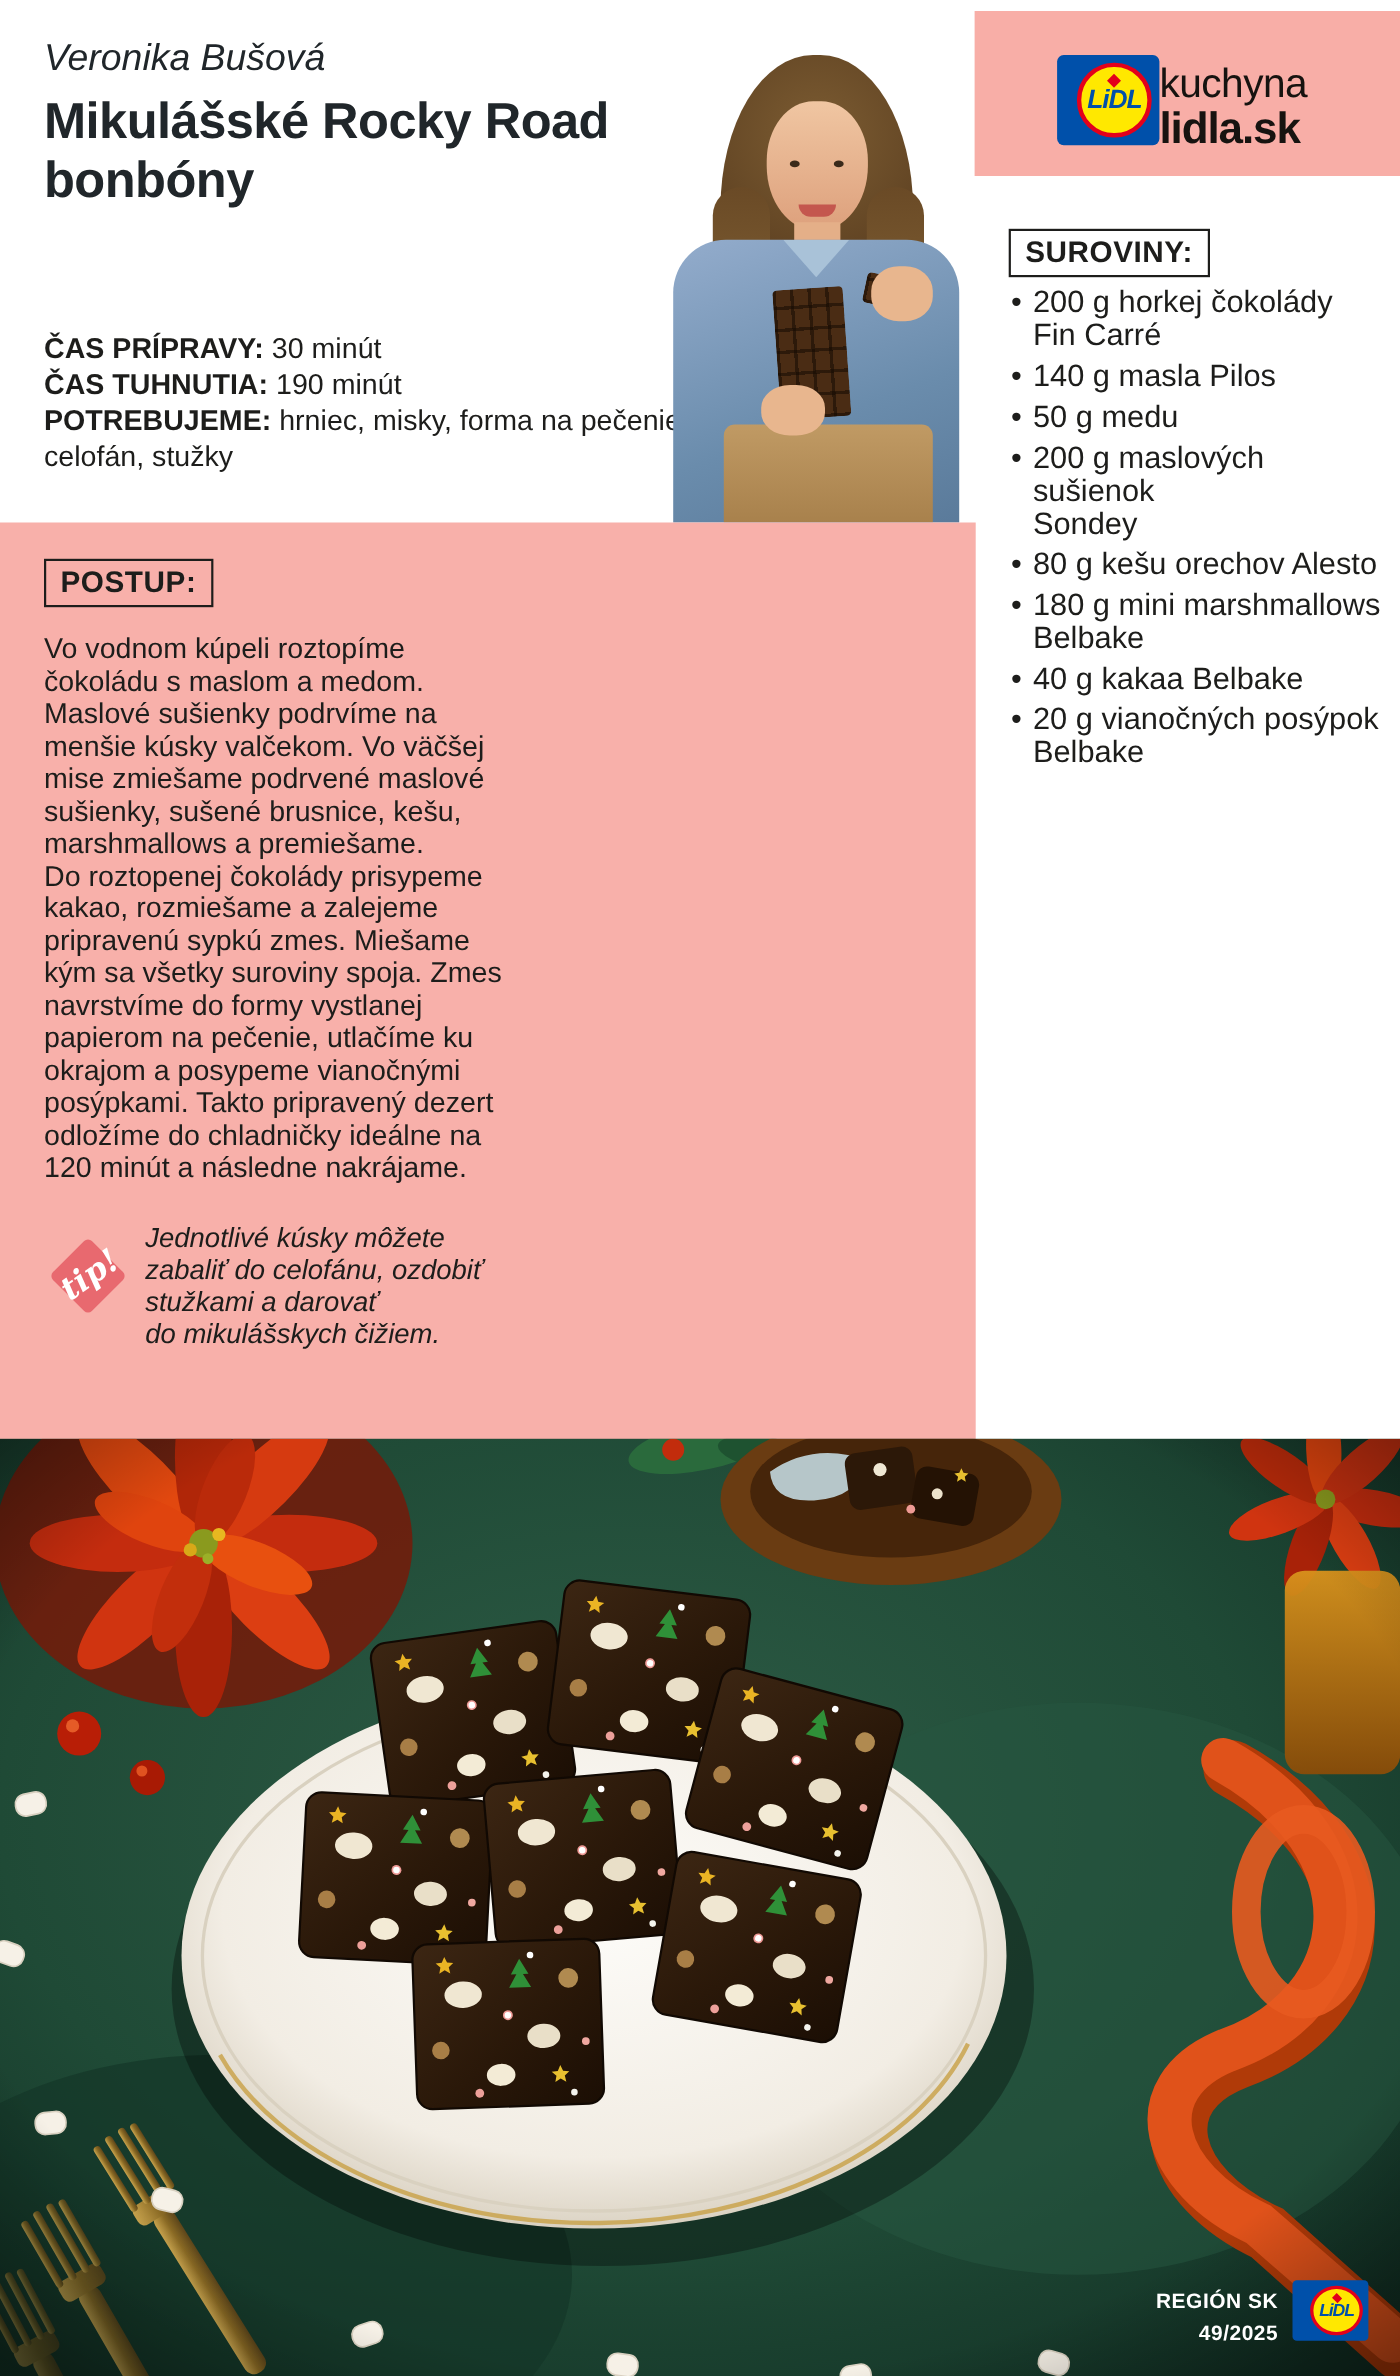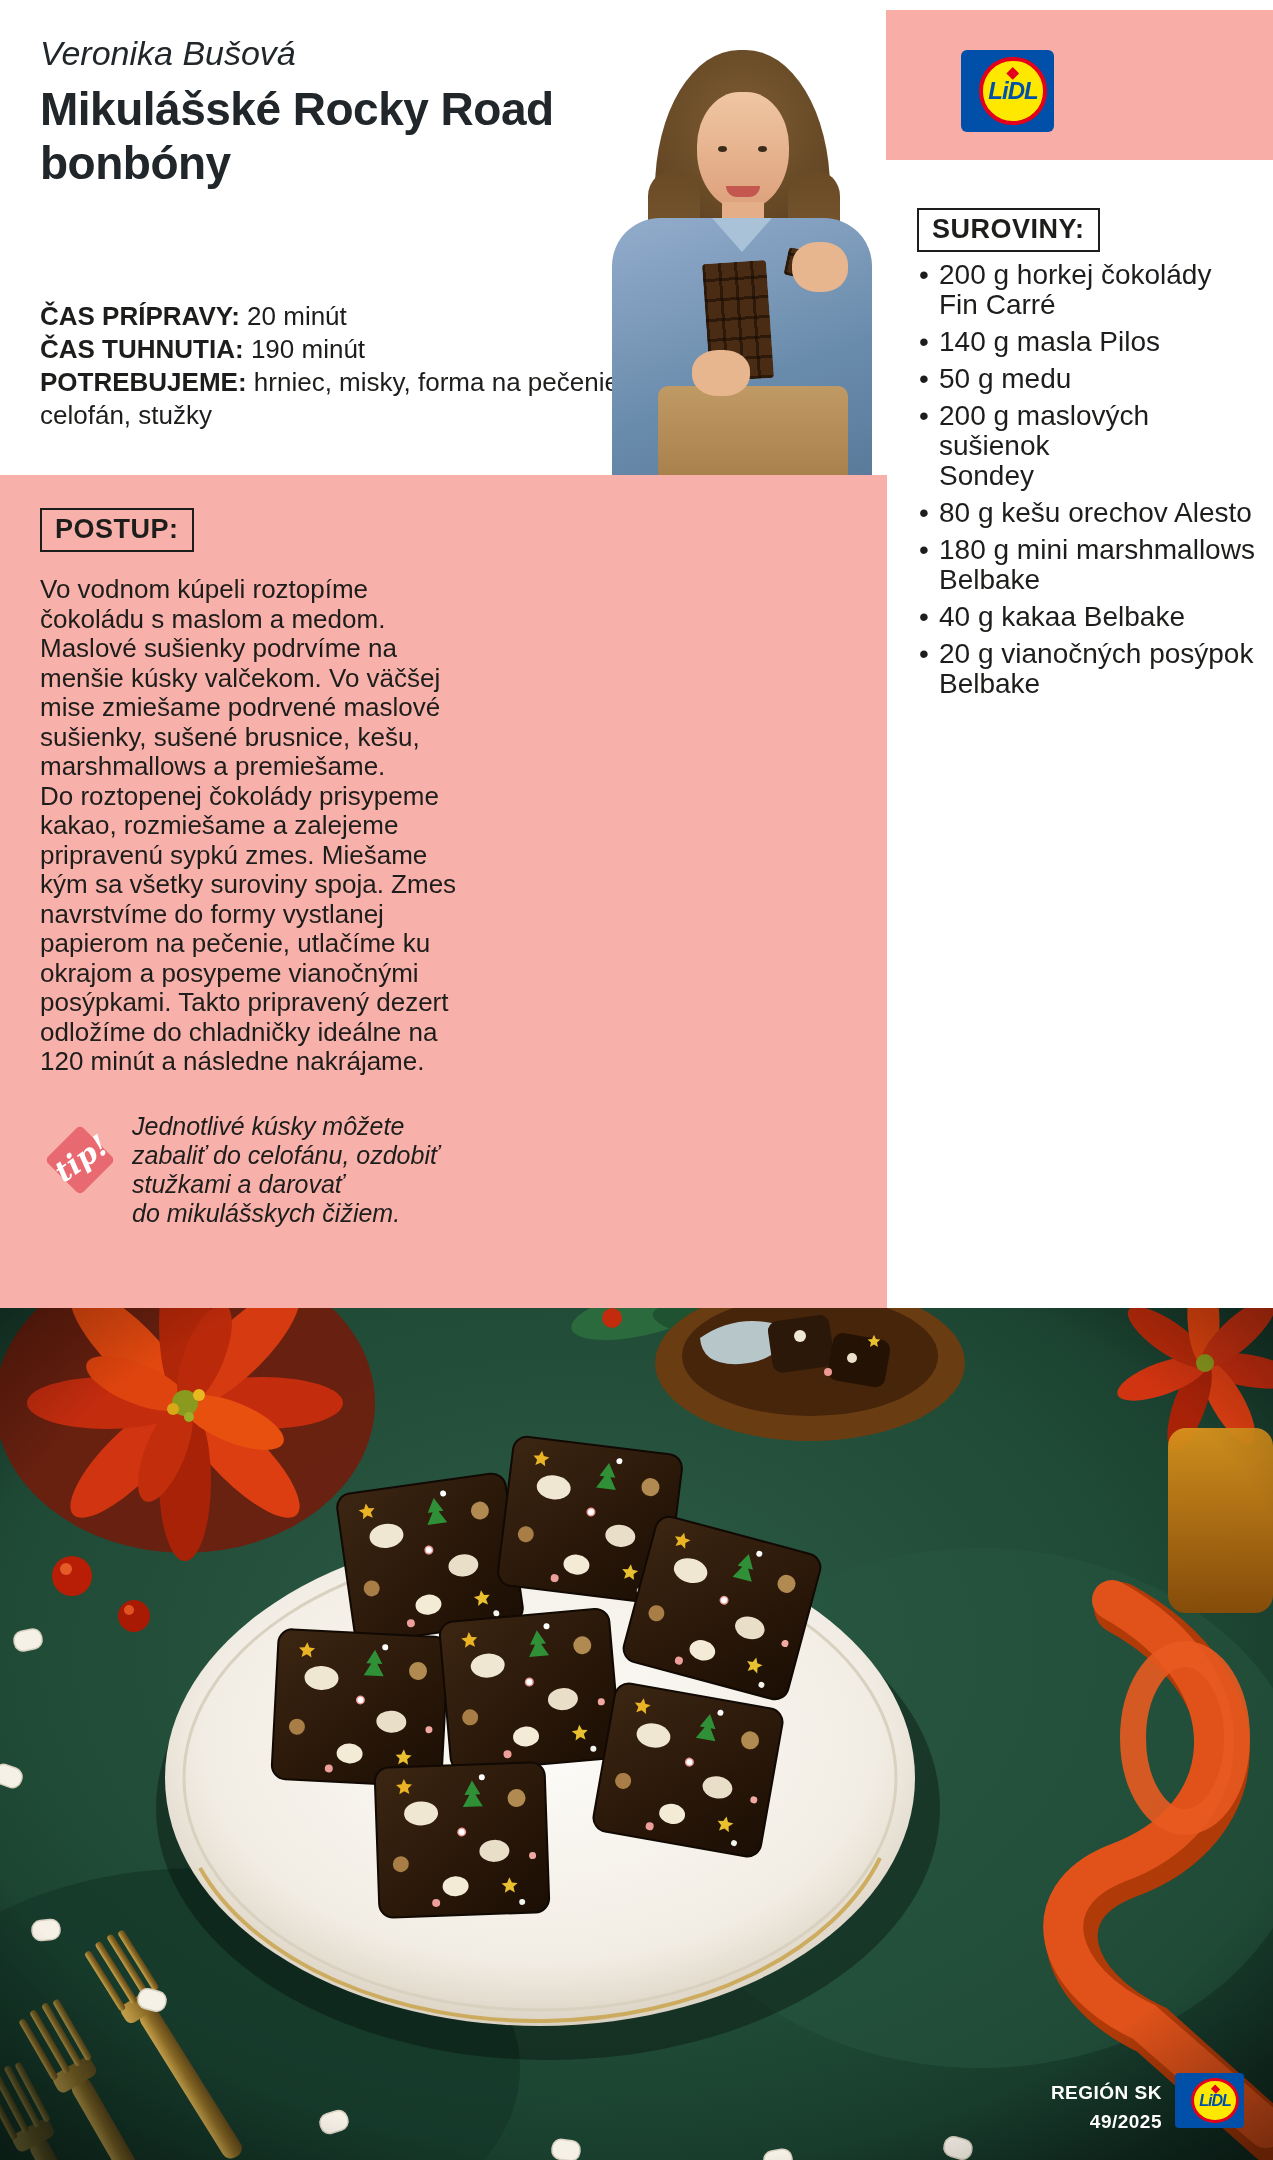--- a/index.html
+++ b/index.html
@@ -100,21 +100,21 @@
 
 <div class="page">
 
   <div class="author">Veronika Bušová</div>
   <h1 class="title pre">Mikulášské Rocky Road
 bonbóny</h1>
 
   <div class="meta">
     <div>
       <b>ČAS PRÍPRAVY:</b>
-      <span>20 minút</span>
+      <span>30 minút</span>
     </div>
     <div>
       <b>ČAS TUHNUTIA:</b>
       <span>190 minút</span>
     </div>
     <div>
       <b>POTREBUJEME:</b>
       <span>hrniec, misky, forma na pečenie, celofán, stužky</span>
     </div>
   </div>
@@ -135,20 +135,24 @@
     <div class="choc piece"></div>
     <div class="hand hl"></div>
     <div class="hand hr"></div>
   </div>
 
   <div class="banner">
     <div class="lidl-logo big">
       <div class="lidl-circle">
         <span class="lidl-word">LiDL</span>
       </div>
+    </div>
+    <div class="brand-words">
+      <div class="brand-line1">kuchyna</div>
+      <div class="brand-line2">lidla.sk</div>
     </div>
   </div>
 
   <div class="pink-box">
     <div class="label-box postup-label">POSTUP:</div>
     <p class="instructions pre">Vo vodnom kúpeli roztopíme
 čokoládu s maslom a medom.
 Maslové sušienky podrvíme na
 menšie kúsky valčekom. Vo väčšej
 mise zmiešame podrvené maslové

